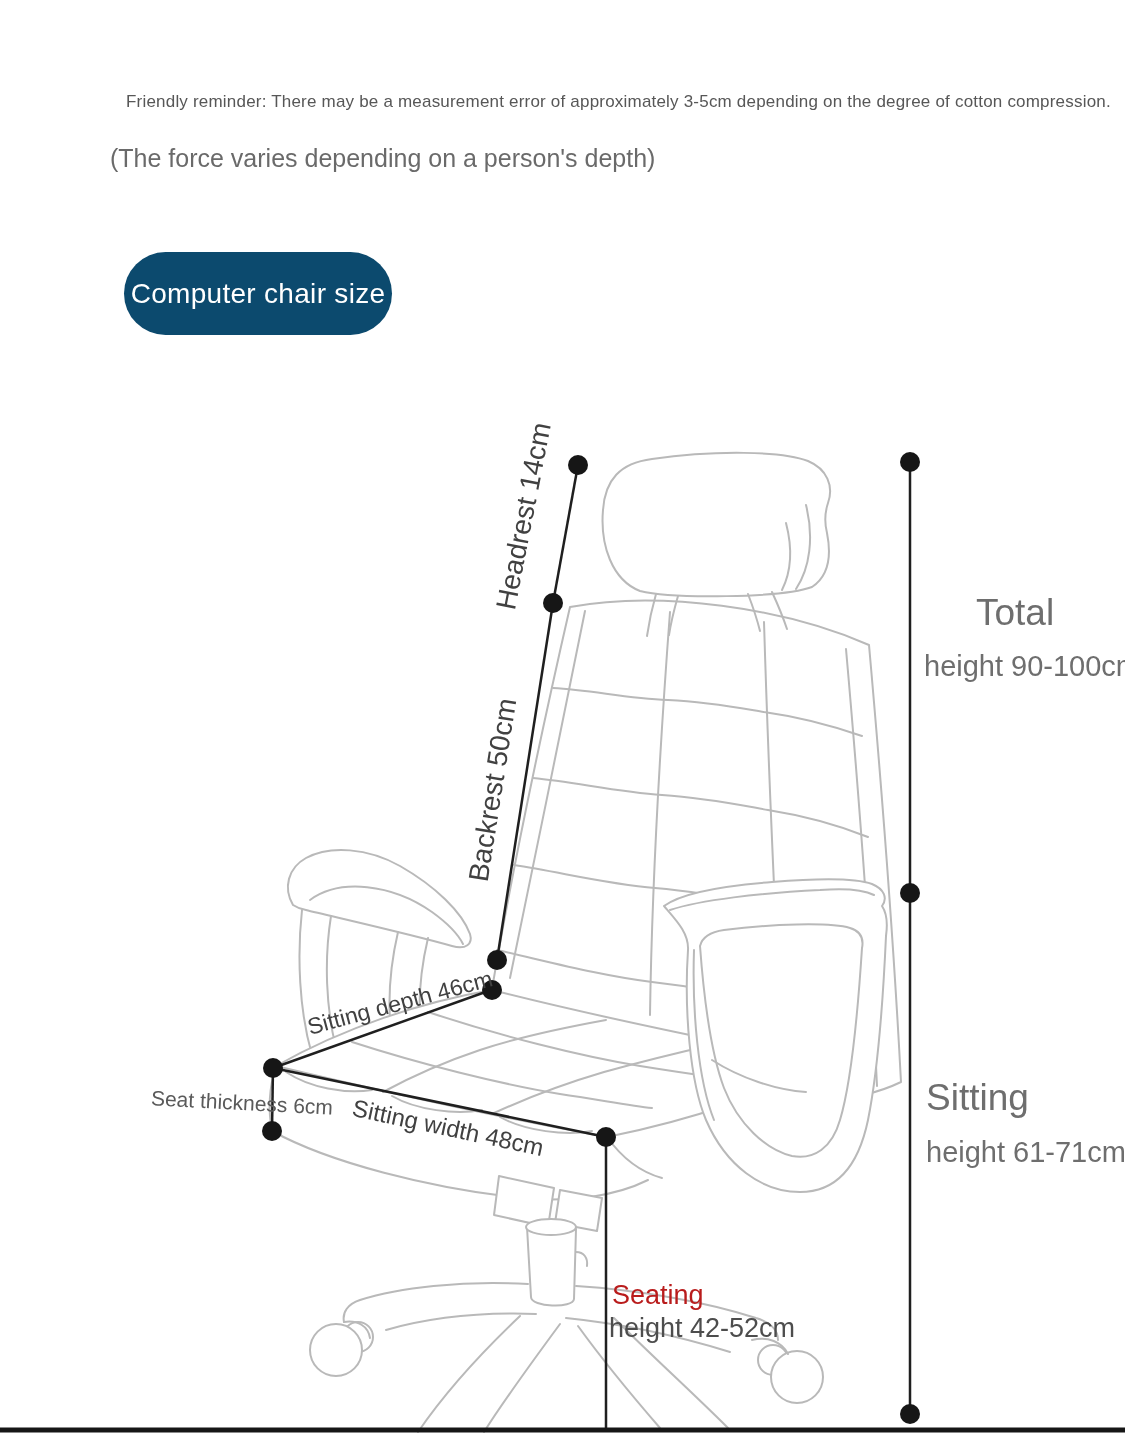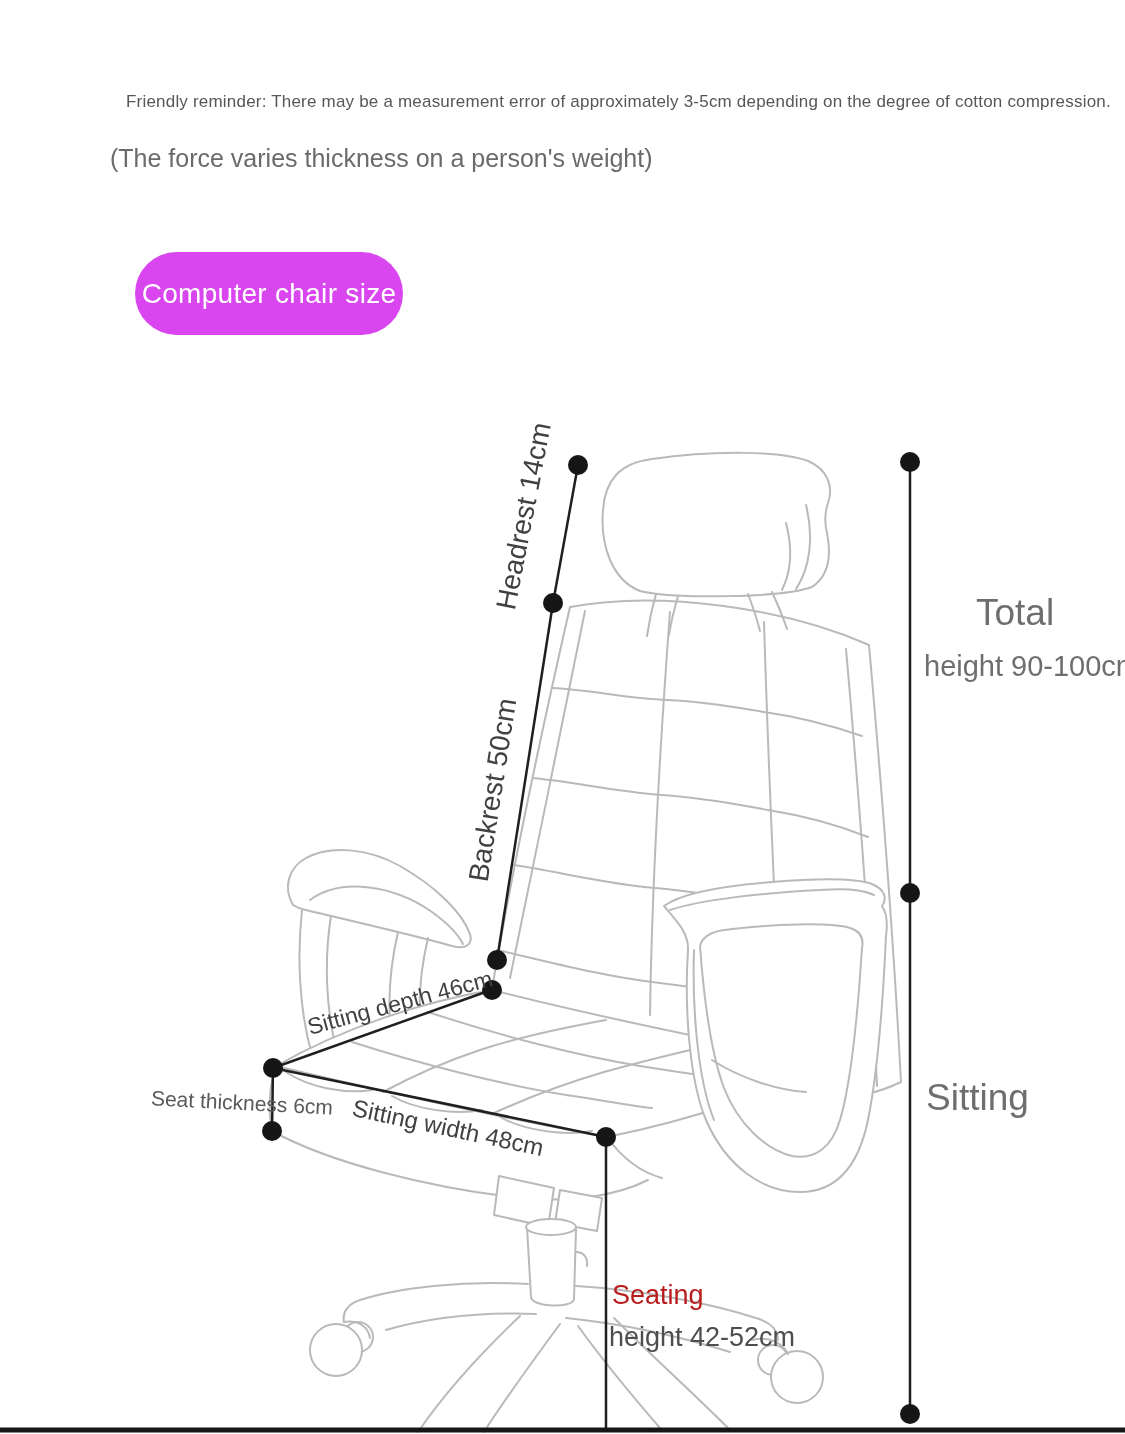--- a/index.html
+++ b/index.html
@@ -9,22 +9,22 @@
   }
   .reminder {
     position:absolute; left:126px; top:92px;
     font-size:17px; color:#575757; letter-spacing:.2px; white-space:nowrap;
   }
   .note {
     position:absolute; left:110px; top:144px;
     font-size:25px; color:#6a6a6a; white-space:nowrap;
   }
   .pill {
-    position:absolute; left:135px; top:252px; width:268px; height:83px;
-    border-radius:42px; background:#d946ef;
+    position:absolute; left:124px; top:252px; width:268px; height:83px;
+    border-radius:42px; background:#0c4a6e;
     display:flex; align-items:center; justify-content:center;
     color:#ffffff; font-size:28px; font-weight:500; letter-spacing:.3px;
   }
   .diagram-svg { position:absolute; left:0; top:0; width:1125px; height:1434px; }
   .dim-label {
     position:absolute; white-space:nowrap; color:#414141;
     transform-origin:center center;
   }
   .lbl-headrest   { left:524px; top:516px; font-size:28px; transform:translate(-50%,-50%) rotate(-79deg); }
   .lbl-backrest   { left:493px; top:790px; font-size:28px; transform:translate(-50%,-50%) rotate(-81deg); }
@@ -32,29 +32,29 @@
   .lbl-thickness  { left:242px; top:1103px; font-size:21px; color:#5a5a5a; transform:translate(-50%,-50%) rotate(3deg); }
   .lbl-width      { left:448px; top:1128px; font-size:24px; transform:translate(-50%,-50%) rotate(12deg); }
   .callout { position:absolute; white-space:nowrap; color:#6e6e6e; }
   .co-title { font-size:37px; }
   .co-value { font-size:29px; }
   .co-total-title    { left:976px; top:592px; }
   .co-total-value    { left:924px; top:650px; }
   .co-handrail-title { left:926px; top:1077px; }
   .co-handrail-value { left:926px; top:1136px; }
   .co-seating-title  { left:612px; top:1280px; font-size:27px; color:#b91c1c; }
-  .co-seating-value  { left:609px; top:1313px; font-size:27px; color:#4d4d4d;margin-top:9px; }
+  .co-seating-value  { left:609px; top:1313px; font-size:27px; color:#4d4d4d; }
 </style>
 </head>
 <body>
 
 <div class="stage">
 
   <div class="reminder">Friendly reminder: There may be a measurement error of approximately 3-5cm depending on the degree of cotton compression.</div>
-  <div class="note">(The force varies thickness on a person's weight)</div>
+  <div class="note">(The force varies depending on a person's depth)</div>
 
   <div class="pill">
     <span>Computer chair size</span>
   </div>
 
   <svg class="diagram-svg" viewBox="0 0 1125 1434">
 
     <g stroke="#b9b9b9" stroke-width="2" fill="none" stroke-linecap="round" stroke-linejoin="round">
 
       <g>
@@ -166,16 +166,17 @@
 
   <div class="dim-label lbl-headrest">Headrest 14cm</div>
   <div class="dim-label lbl-backrest">Backrest 50cm</div>
   <div class="dim-label lbl-depth">Sitting depth 46cm</div>
   <div class="dim-label lbl-thickness">Seat thickness 6cm</div>
   <div class="dim-label lbl-width">Sitting width 48cm</div>
 
   <div class="callout co-title co-total-title">Total</div>
   <div class="callout co-value co-total-value">height 90-100cm</div>
   <div class="callout co-title co-handrail-title">Sitting</div>
+  <div class="callout co-value co-handrail-value">height 61-71cm</div>
   <div class="callout co-seating-title">Seating</div>
   <div class="callout co-seating-value">height 42-52cm</div>
 
 </div>
 
 </body></html>

